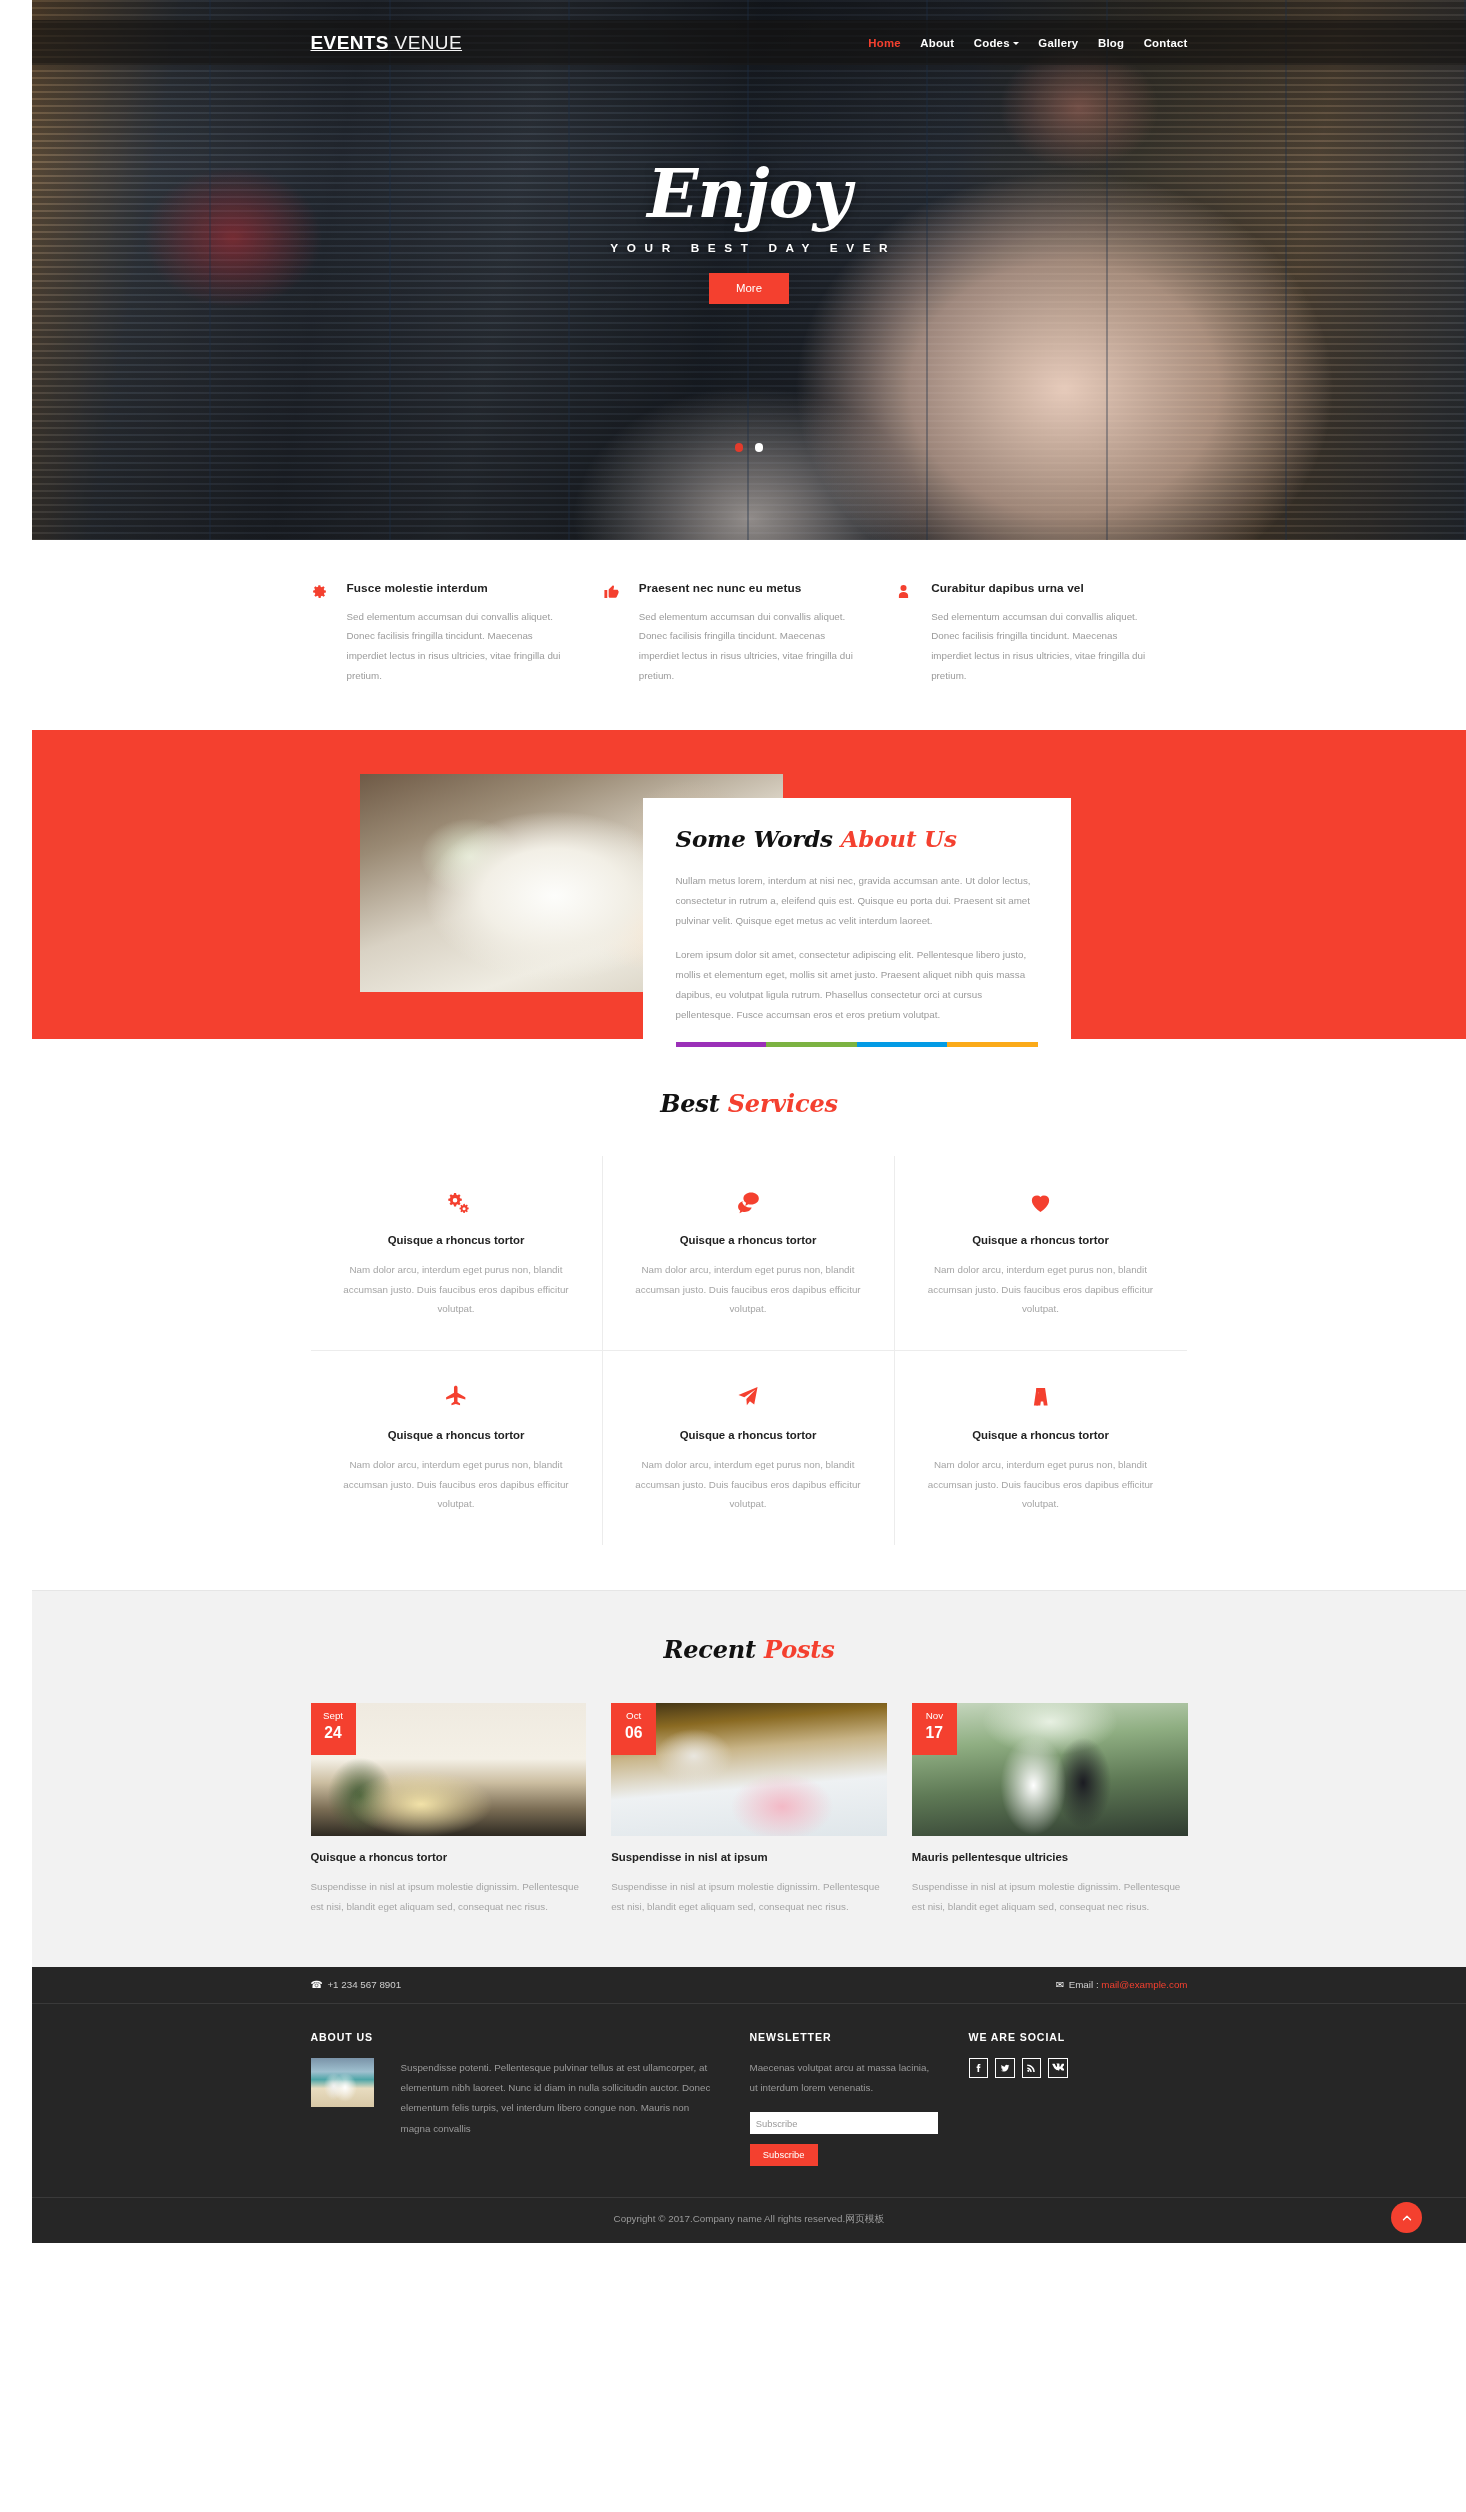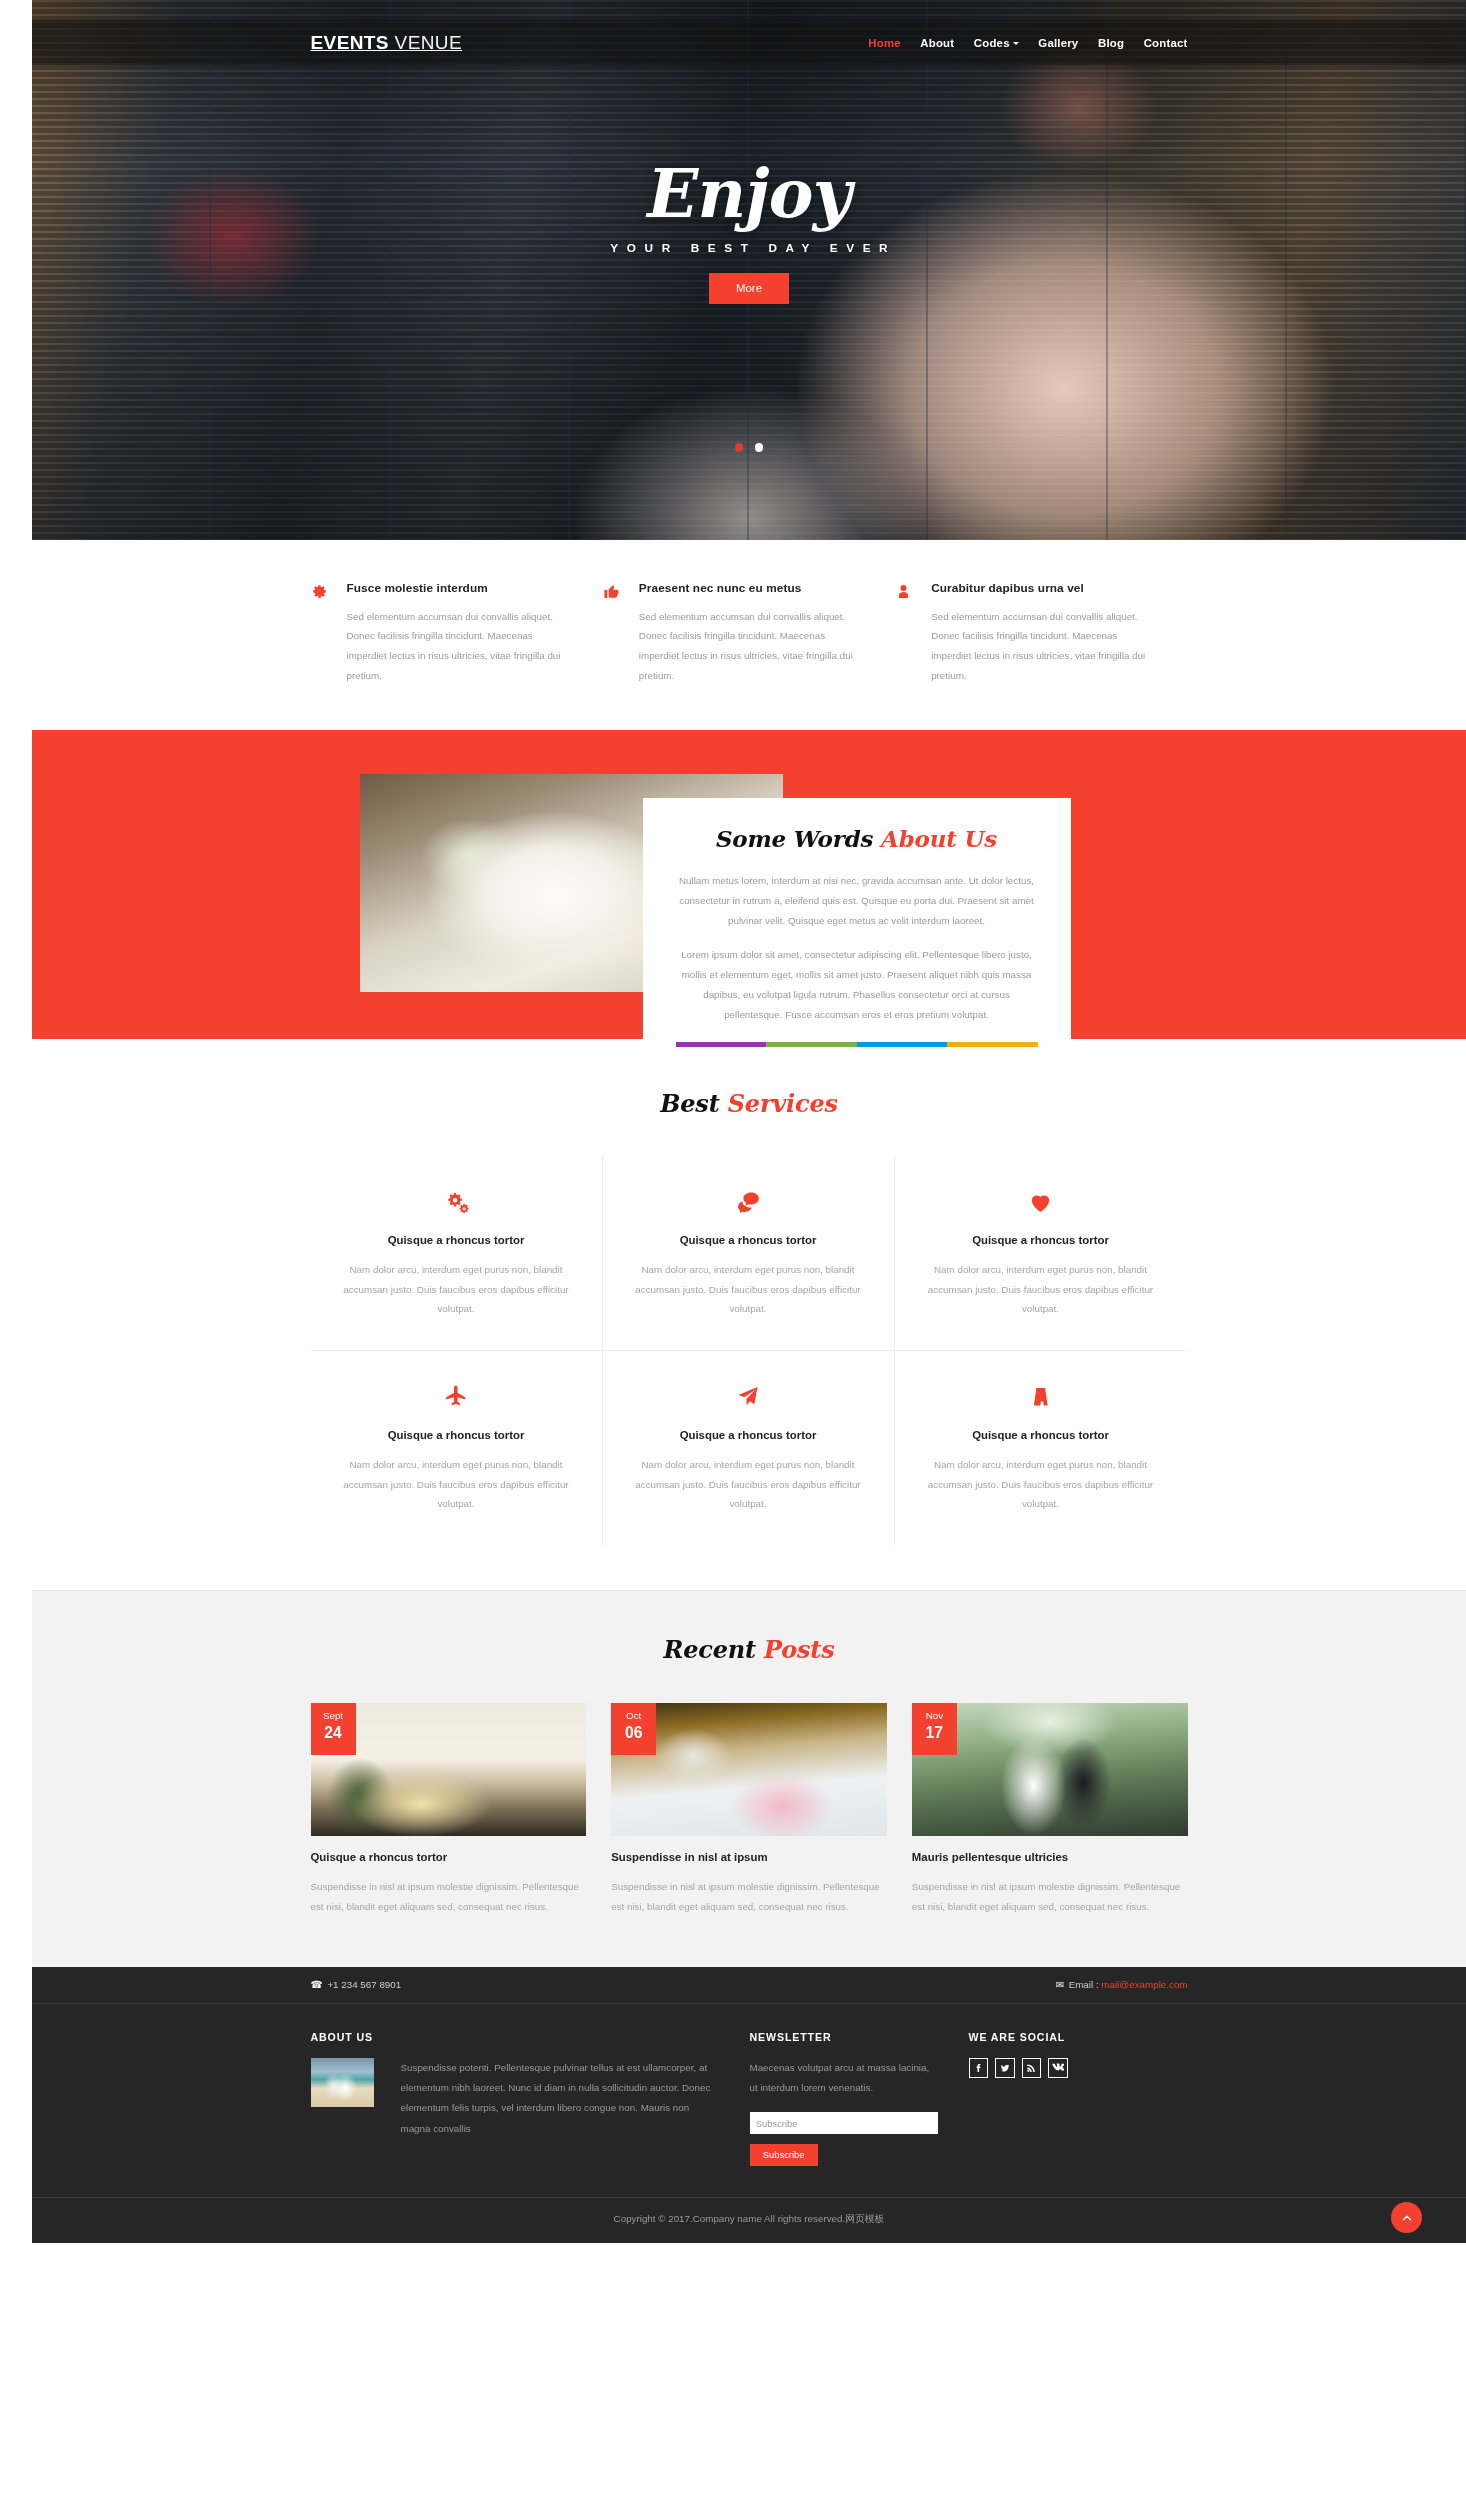--- a/index.html
+++ b/index.html
@@ -122,21 +122,21 @@
     position:absolute;left:49px;top:0;width:423px;height:218px;
     background:
       radial-gradient(ellipse 180px 118px at 46% 56%, #fdfdfb 0%, #f2efe6 40%, rgba(0,0,0,0) 72%),
       radial-gradient(ellipse 71px 55px at 26% 38%, #dfe8cf 0%, rgba(0,0,0,0) 70%),
       radial-gradient(ellipse 86px 63px at 68% 70%, #f6e4cf 0%, rgba(0,0,0,0) 70%),
       radial-gradient(ellipse 94px 71px at 78% 26%, #c9b9a4 0%, rgba(0,0,0,0) 70%),
       linear-gradient(160deg,#6f5a46 0%, #9a8a74 22%, #d9d2c4 48%, #efece2 70%, #cfc7b6 100%);
   }
   .about-card{
     position:absolute;left:332px;top:23.5px;width:428px;
-    background:#fff;padding:27px 33px 23.5px;text-align:center;
+    background:#fff;padding:27px 33px 23.5px;
   }
   .about-card h2{
     font-family:"DejaVu Serif", serif;font-style:italic;font-weight:700;
     font-size:23px;color:#111;margin-bottom:19px;letter-spacing:-0.2px;
   }
   .about-card h2 em{color:#f4402f;font-style:italic;}
   .about-card p{
     font-size:9.8px;line-height:2.05;color:#9b9b9b;margin-bottom:14px;
   }
   .about-card p:last-of-type{margin-bottom:0;}

